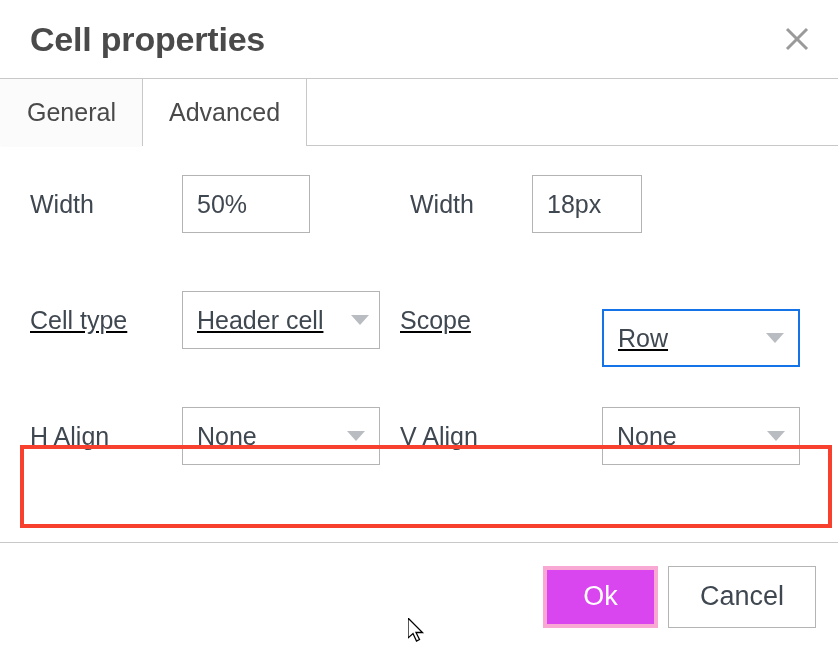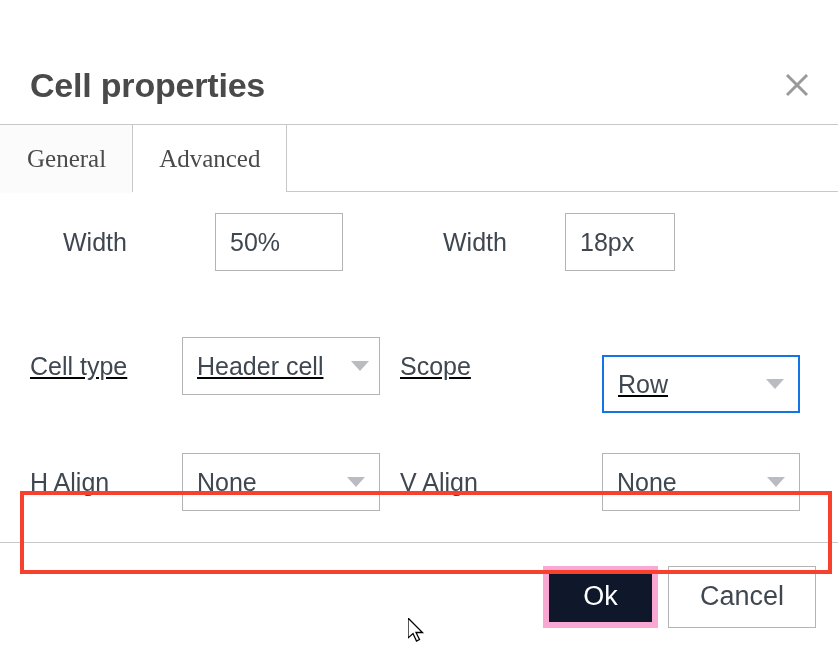--- a/index.html
+++ b/index.html
@@ -25,21 +25,20 @@
 
   
   .dialog-header {
     position: relative;
     height: 78px;
     flex: 0 0 78px;
     display: flex;
     align-items: center;
     padding: 0 30px;
     box-sizing: border-box;
-    margin-top: 46px;
   }
   .dialog-title {
     font-size: 34px;
     font-weight: bold;
     color: #4a4a4a;
     letter-spacing: -0.2px;
     line-height: 1;
   }
   .close-button {
     position: absolute;
@@ -56,21 +55,20 @@
 
   
   .tabbar {
     position: relative;
     height: 68px;
     flex: 0 0 68px;
     display: flex;
     align-items: stretch;
     border-top: 1px solid #c8c8c8;
     box-sizing: border-box;
-    font-family: Liberation Serif, serif;
   }
   .tabbar::after {
     content: "";
     position: absolute;
     left: 0; right: 0; bottom: 0;
     height: 1px;
     background: #c8c8c8;
   }
   .tab {
     position: relative;
@@ -111,21 +109,21 @@
   }
 
   .form-row {
     position: absolute;
     left: 0;
     right: 0;
     display: flex;
     align-items: center;
     height: 60px;
   }
-  .row-width   { top: 20px; margin-left: 33px; }
+  .row-width   { top: 28px; }
   .row-celltype{ top: 144px; text-decoration: underline; }
   .row-align   { top: 260px; }
 
   .field-label {
     font-size: 25px;
     color: #3f4750;
     flex: 0 0 auto;
     white-space: nowrap;
   }
   .label-left  { width: 182px; padding-left: 30px; box-sizing: border-box; }
@@ -214,23 +212,23 @@
     font-size: 27px;
     font-family: "Liberation Sans", sans-serif;
     cursor: pointer;
     border-radius: 0;
     padding: 0 18px;
     display: inline-flex;
     align-items: center;
     justify-content: center;
   }
   .btn-ok {
-    background: #0f172a;
+    background: #d946ef;
     color: #ffffff;
-    border: 6px solid #f9a8d4;
+    border: 4px solid #f9a8d4;
     margin-right: 10px;
     min-width: 115px;
   }
   .btn-cancel {
     background: #ffffff;
     color: #3f4750;
     border: 1px solid #b4b4b4;
     min-width: 148px;
   }
 

